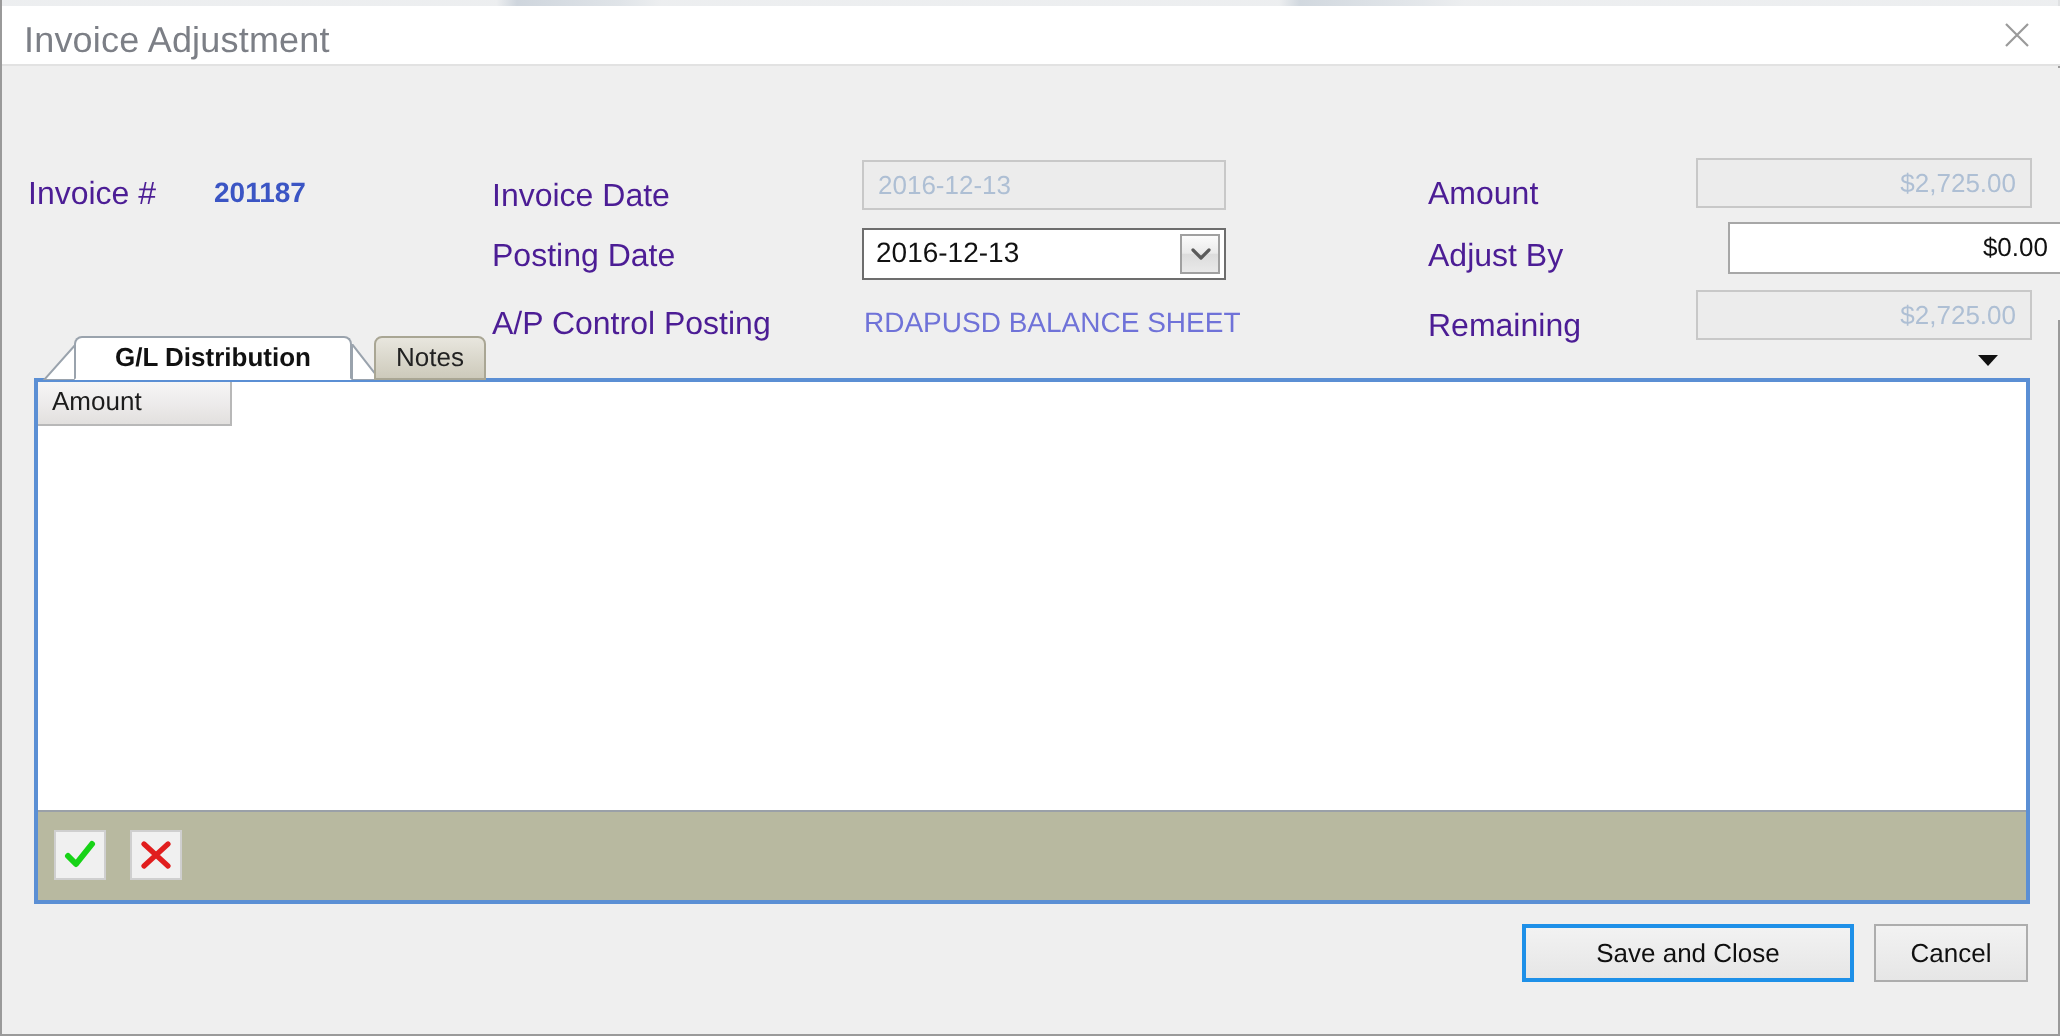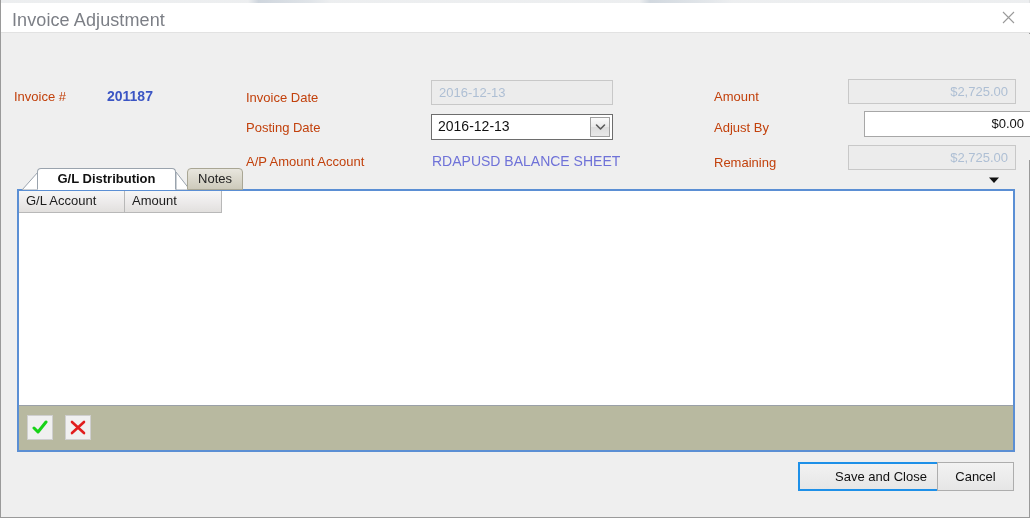--- a/index.html
+++ b/index.html
@@ -73,22 +73,22 @@
   
   .form-area {
     position: absolute;
     left: 1px; top: 34px;
     width: 1028px;
     height: 126px;
     background: #efefef;
   }
   .lbl {
     position: absolute;
-    font-size: 13px;
-    color: #c2410c;
+    font-size: 16px;
+    color: #4c1d95;
     white-space: nowrap;
   }
   .val-blue {
     position: absolute;
     font-size: 14px;
     font-weight: bold;
     color: #3b55c4;
     white-space: nowrap;
   }
   .val-link {
@@ -304,21 +304,21 @@
     <div class="lbl" style="left:244px; top:86px;">Posting Date</div>
     <div class="combo" style="left:429px; top:49px; width:182px; top:49px; margin-top:31px;">
       <span class="combo-text">2016-12-13</span>
       <span class="combo-btn">
         <svg width="11" height="8" viewBox="0 0 11 8">
           <path d="M1.5 2 L5.5 6 L9.5 2" stroke="#5a5a5a" stroke-width="1.6" fill="none" stroke-linecap="round" stroke-linejoin="round"></path>
         </svg>
       </span>
     </div>
 
-    <div class="lbl" style="left:244px; top:120px;">A/P Amount Account</div>
+    <div class="lbl" style="left:244px; top:120px;">A/P Control Posting</div>
     <div class="val-link" style="left:430px; top:119px;">RDAPUSD BALANCE SHEET</div>
 
     <div class="lbl" style="left:712px; top:55px;">Amount</div>
     <div class="field disabled right" style="left:846px; top:45px; width:168px;">$2,725.00</div>
 
     <div class="lbl" style="left:712px; top:86px;">Adjust By</div>
     <div class="field editable right" style="left:862px; top:77px; width:168px; height:26px; line-height:24px;">$0.00</div>
 
     <div class="lbl" style="left:712px; top:121px;">Remaining</div>
     <div class="field disabled right" style="left:846px; top:111px; width:168px;">$2,725.00</div>
@@ -346,39 +346,38 @@
       <svg width="12" height="8" viewBox="0 0 12 8">
         <path d="M1 1.5 L11 1.5 L6 7 Z" fill="#111111"></path>
       </svg>
     </div>
   </div>
 
   <div class="panel">
 
     <div class="gridarea">
       <div class="hdr-row">
-        <div class="hdr-cell" style="width:106px;">G/L Account</div>
         <div class="hdr-cell" style="width:97px;">Amount</div>
       </div>
     </div>
 
     <div class="grid-toolbar">
       <div class="tool-btn" style="left:8px;">
         <svg width="16" height="15" viewBox="0 0 16 15">
           <path d="M2 8 L6 12 L14 2" stroke="#17d317" stroke-width="3" fill="none" stroke-linecap="round" stroke-linejoin="round"></path>
         </svg>
       </div>
       <div class="tool-btn" style="left:46px;">
         <svg width="16" height="15" viewBox="0 0 16 15">
           <path d="M2 2 L14 13 M14 2 L2 13" stroke="#e11d1d" stroke-width="2.6" fill="none" stroke-linecap="round"></path>
         </svg>
       </div>
     </div>
   </div>
 
-  <div class="btn default" style="left:760px; top:462px; width:166px;margin-left:37px;">
+  <div class="btn default" style="left:760px; top:462px; width:166px;">
     <span>Save and Close</span>
   </div>
   <div class="btn" style="left:936px; top:462px; width:77px;">
     <span>Cancel</span>
   </div>
 
 </div>
 
 </body></html>

